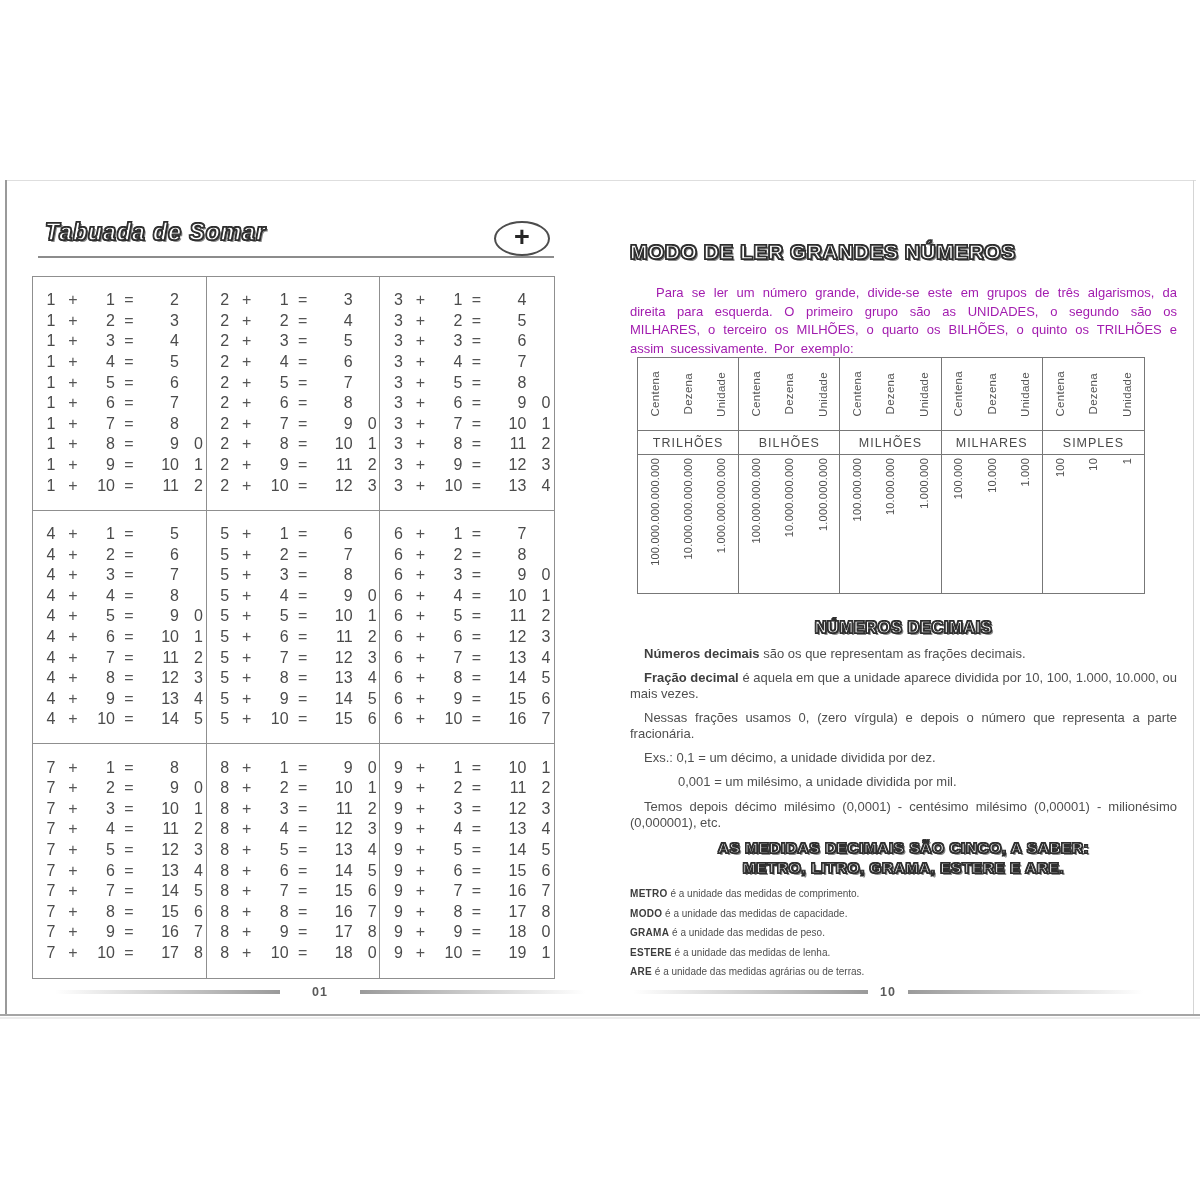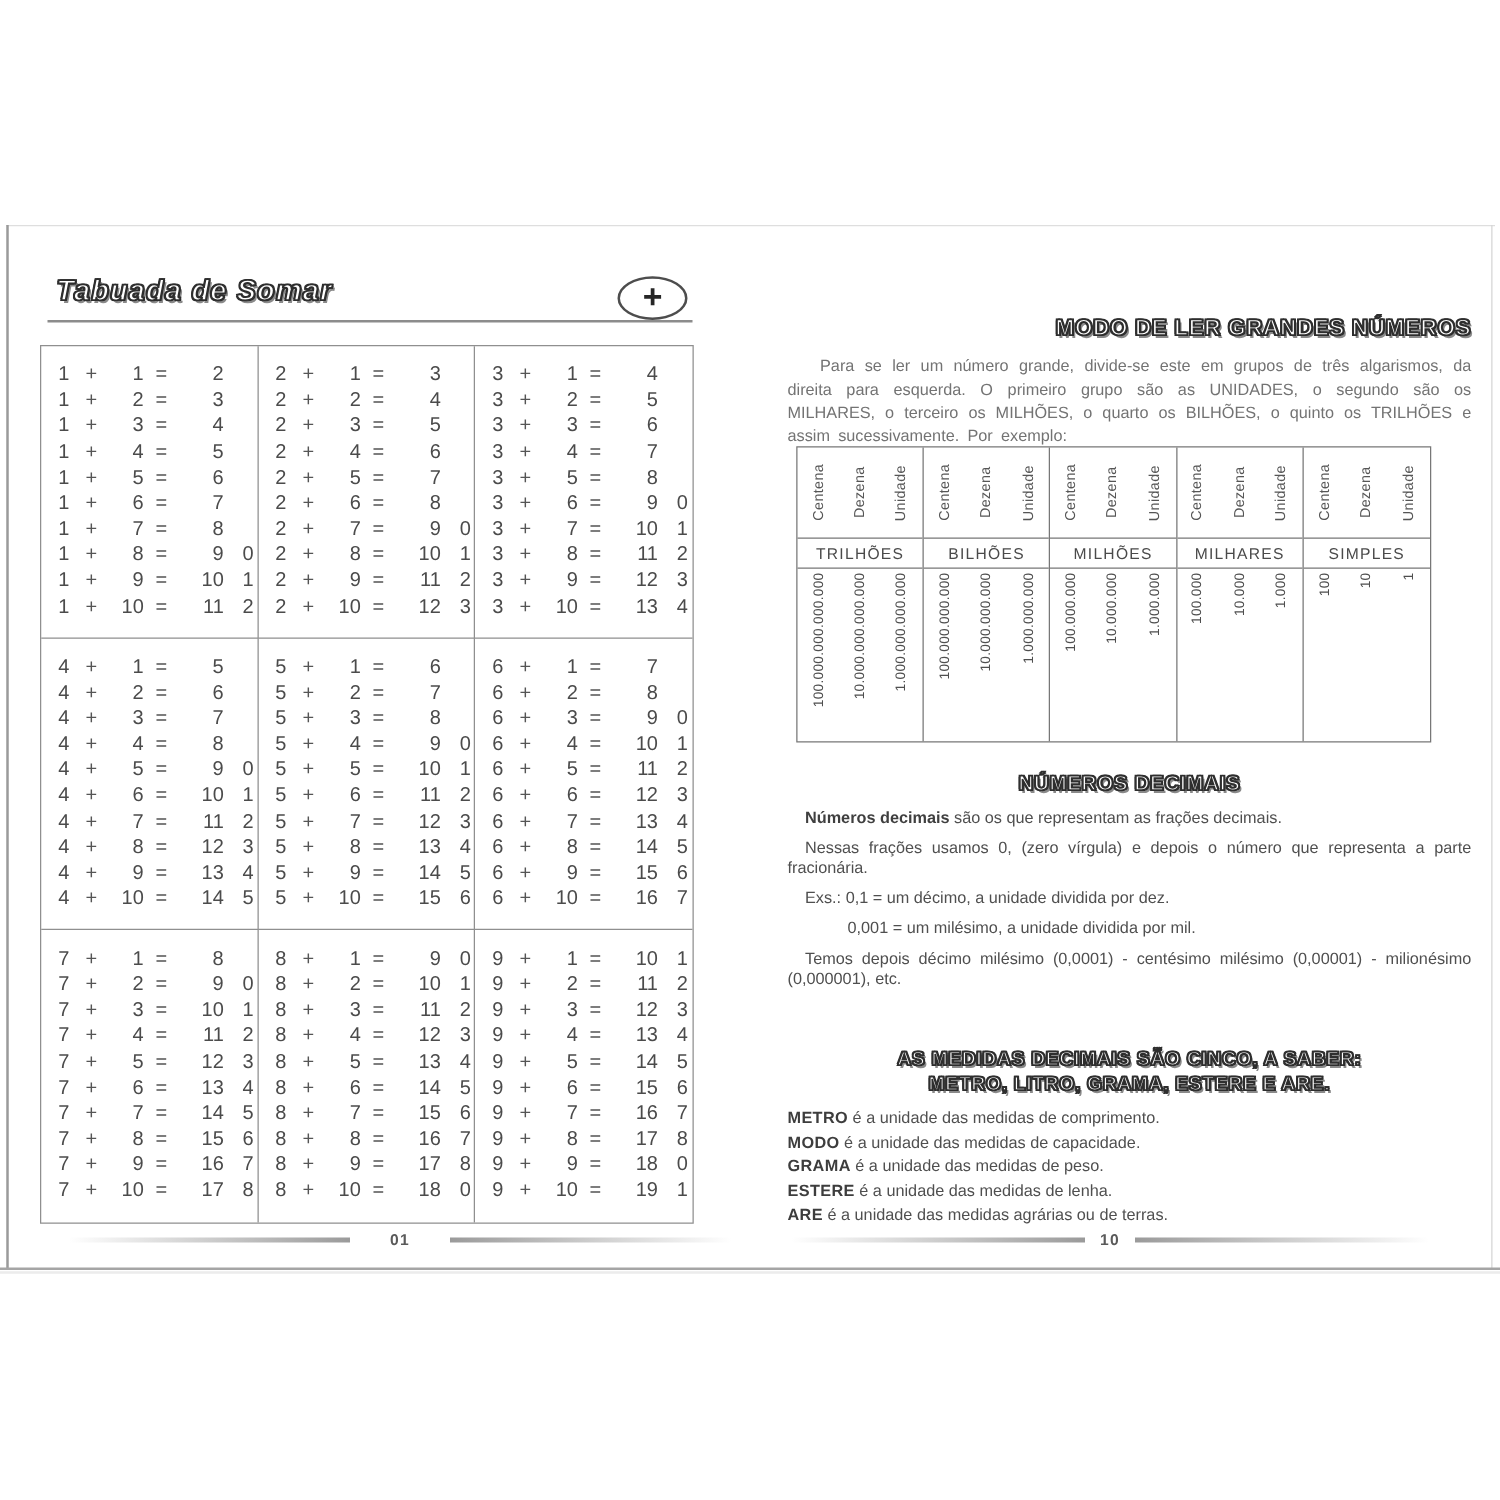--- a/index.html
+++ b/index.html
@@ -42,22 +42,22 @@
   .c-chk{text-align:right;padding-right:2px;}
 
   
   .footer{position:absolute;height:14px;display:flex;align-items:center;}
   .footer .bar{height:4px;flex:0 0 auto;}
   .bar-l{background:linear-gradient(to right,rgba(160,160,160,0),#9a9a9a);}
   .bar-r{background:linear-gradient(to left,rgba(160,160,160,0),#9a9a9a);}
   .page-num{font-size:12.5px;font-weight:bold;color:#5a5a5a;margin:0 12px;letter-spacing:1px;}
 
   
-  .rp-title{position:absolute;left:630px;top:252px;width:547px;text-align:right;font-size:18px;letter-spacing:0.5px;white-space:nowrap;}
-  .rp-intro{position:absolute;left:630px;top:284px;width:547px;font-size:13px;line-height:18.5px;text-align:justify;text-indent:26px;color:#737373;word-spacing:3px;}
+  .rp-title{position:absolute;left:630px;top:240px;width:547px;text-align:left;font-size:21px;letter-spacing:0.5px;white-space:nowrap;}
+  .rp-intro{position:absolute;left:630px;top:284px;width:547px;font-size:13px;line-height:18.5px;text-align:justify;text-indent:26px;color:#a21caf;word-spacing:3px;}
 
   .places-table{position:absolute;left:637px;top:357px;width:506px;display:grid;grid-template-columns:repeat(5,1fr);border:1px solid #777;background:#fff;}
   .pt-group{border-right:1px solid #777;display:grid;grid-template-rows:73px 24px 138px;}
   .pt-group:last-child{border-right:none;}
   .pt-hdr{display:grid;grid-template-columns:repeat(3,1fr);border-bottom:1px solid #777;}
   .pt-hcell{display:flex;justify-content:center;align-items:center;overflow:hidden;}
   .pt-name{border-bottom:1px solid #777;display:flex;align-items:center;justify-content:center;font-size:12.5px;letter-spacing:1px;color:#4a4a4a;}
   .pt-vals{display:grid;grid-template-columns:repeat(3,1fr);}
   .pt-vcell{display:flex;justify-content:center;align-items:flex-start;padding-top:3px;overflow:hidden;}
   .vtext{writing-mode:vertical-rl;transform:rotate(180deg);white-space:nowrap;}
@@ -66,21 +66,21 @@
 
   .dec-title{position:absolute;left:630px;top:618px;width:547px;text-align:center;font-size:16.5px;letter-spacing:0.5px;white-space:nowrap;}
   .dec-paras{position:absolute;left:630px;top:646px;width:547px;font-size:13px;line-height:16.5px;color:#4f4f4f;}
   .dec-paras p{margin:0 0 7px 0;}
   .dp-indent{text-indent:14px;text-align:justify;}
   .dp-ex{margin-left:14px !important;margin-bottom:8px !important;}
   .dp-ex2{margin-left:48px !important;margin-bottom:8px !important;}
   .dec-paras b{color:#3f3f3f;}
 
   .med-heading{position:absolute;left:630px;top:838px;width:547px;text-align:center;font-size:15.5px;line-height:20px;letter-spacing:0.5px;}
-  .med-list{position:absolute;left:630px;top:884px;width:547px;font-size:13px;color:#4f4f4f;}
+  .med-list{position:absolute;left:630px;top:884px;width:547px;font-size:10px;color:#4f4f4f;}
   .med-item{line-height:19.5px;}
   .med-item b{color:#3d3d3d;letter-spacing:0.3px;}
 </style>
 </head>
 <body>
 
 <div class="scan-top"></div>
 <div class="scan-left"></div>
 <div class="scan-right"></div>
 <div class="scan-bottom"></div>
@@ -965,20 +965,21 @@
         <div class="pt-vcell">
           <span class="vtext">1</span>
         </div>
       </div>
     </div>
   </div>
 
 <div class="dec-title outlined">NÚMEROS DECIMAIS</div>
 <div class="dec-paras">
     <p class="dp-indent"><b>Números decimais</b> são os que representam as frações decimais.</p>
+    <p class="dp-indent"><b>Fração decimal</b> é aquela em que a unidade aparece dividida por 10, 100, 1.000, 10.000, ou mais vezes.</p>
     <p class="dp-indent">Nessas frações usamos 0, (zero vírgula) e depois o número que representa a parte fracionária.</p>
     <p class="dp-ex">Exs.: 0,1 = um décimo, a unidade dividida por dez.</p>
     <p class="dp-ex2">0,001 = um milésimo, a unidade dividida por mil.</p>
     <p class="dp-indent">Temos depois décimo milésimo (0,0001) - centésimo milésimo (0,00001) - milionésimo (0,000001), etc.</p>
   </div>
 
 <div class="med-heading">
   <div class="outlined">AS MEDIDAS DECIMAIS SÃO CINCO, A SABER:</div>
   <div class="outlined">METRO, LITRO, GRAMA, ESTERE E ARE.</div>
 </div>

